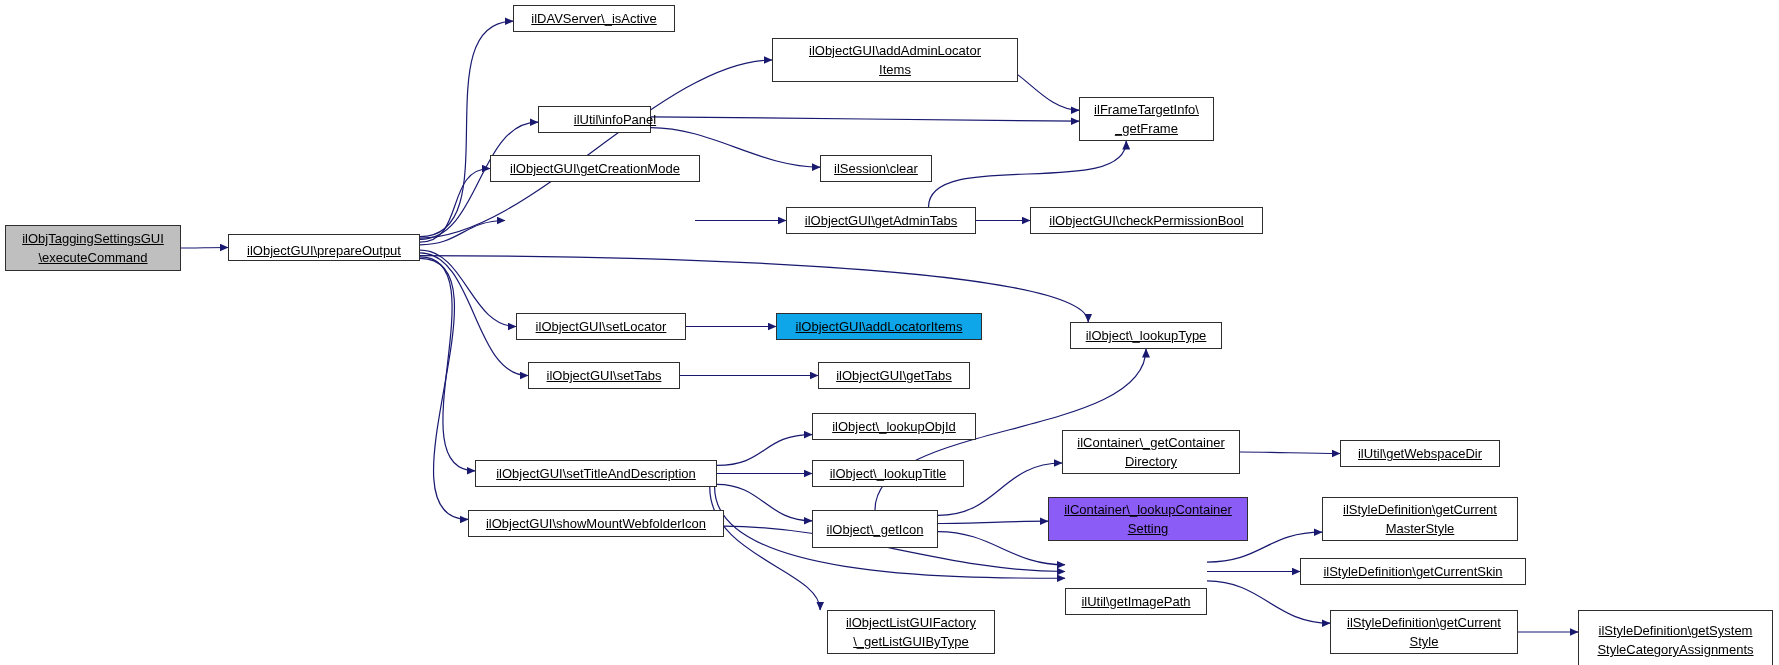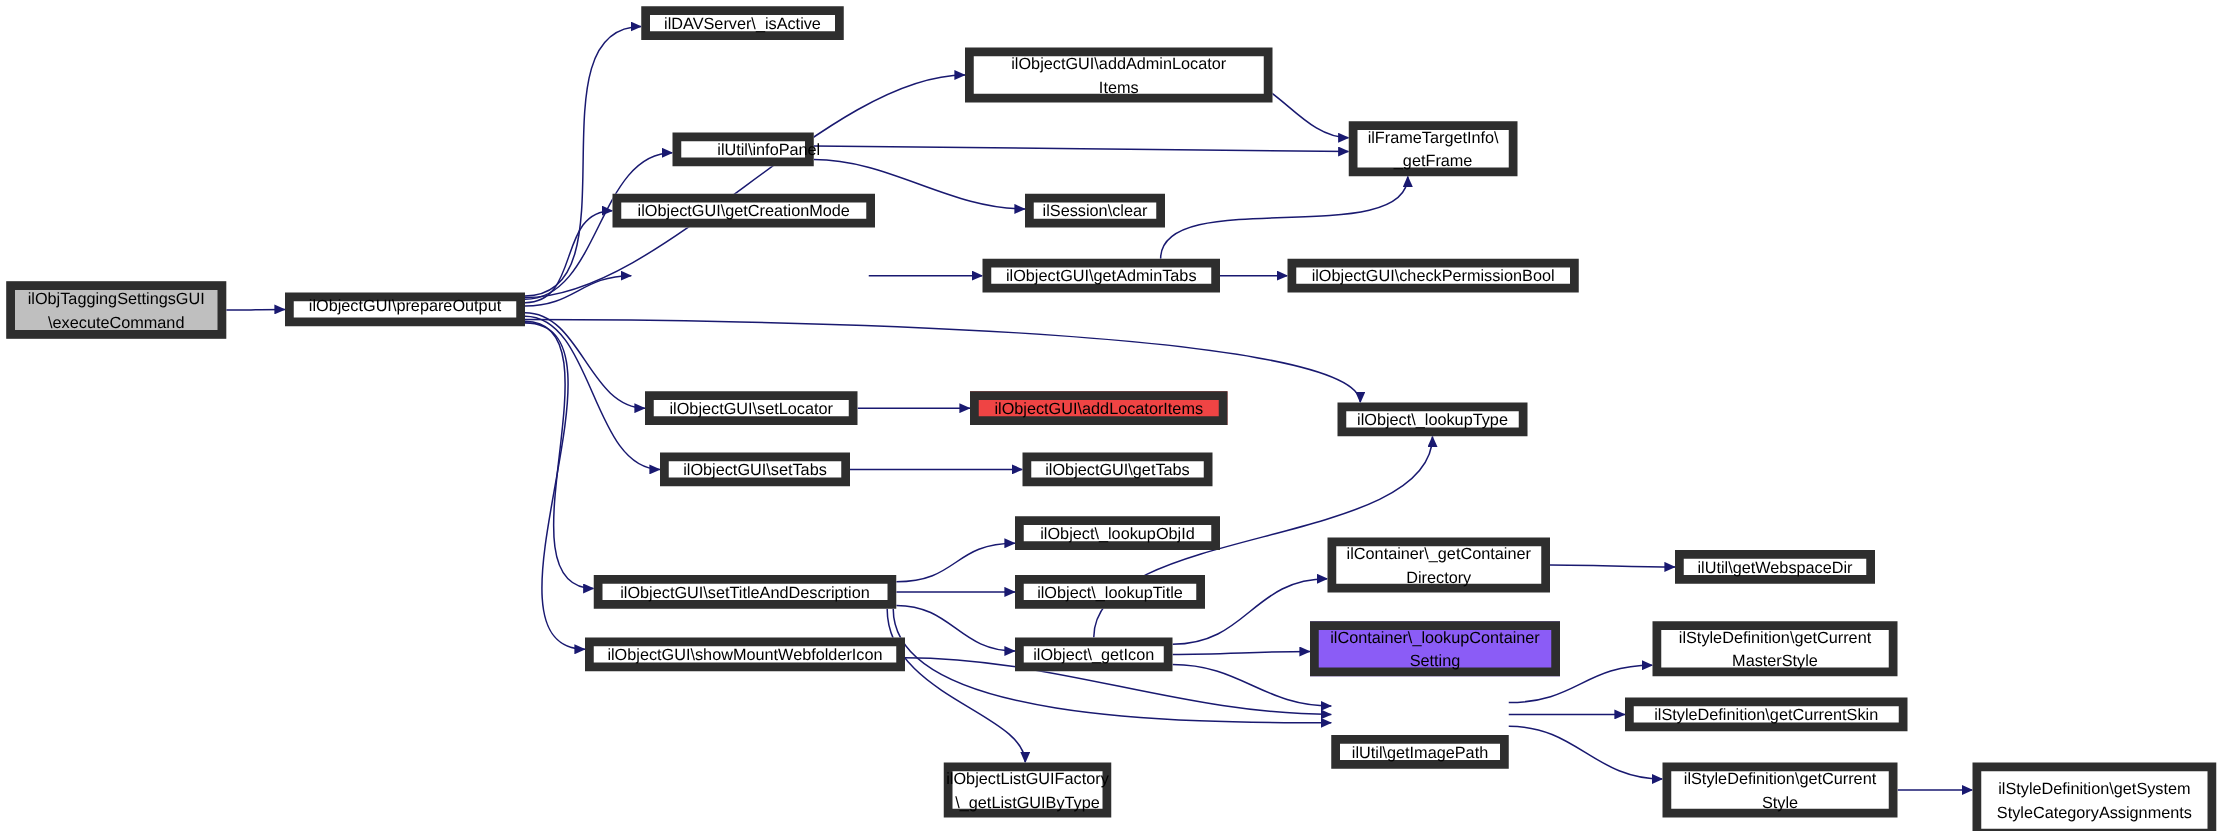--- a/index.html
+++ b/index.html
@@ -21,32 +21,33 @@
     width: 1779px;
     height: 665px;
   }
   .edge {
     fill: none;
     stroke-width: 1.2px;
   }
   .node {
     position: absolute;
     box-sizing: border-box;
-    border: 7px solid #84cc16;
+    border: 1px solid #84cc16;
     background: #ffffff;
     color: #000000;
     display: flex;
     flex-direction: column;
     align-items: center;
     justify-content: center;
     font-size: 13px;
     line-height: 19px;
     white-space: nowrap;
     text-align: center;
     cursor: pointer;
+    text-decoration: underline;
   }
   .node .lbl { pointer-events: none; }
 </style>
 </head>
 <body>
 
 <div id="graph-root" style="background: rgb(255, 255, 255);">
   <svg id="edge-svg" xmlns="http://www.w3.org/2000/svg" viewBox="0 0 1779 665">
     <defs>
       <marker id="arrowhead" markerWidth="10" markerHeight="8" refX="8.5" refY="4" orient="auto" markerUnits="userSpaceOnUse">
@@ -120,21 +121,21 @@
     </div>
     <div class="node" title="ilObjectGUI\getAdminTabs" style="left: 786px; top: 207px; width: 190px; height: 27px; background: rgb(255, 255, 255); border-color: rgb(46, 46, 46); color: rgb(0, 0, 0);">
       <div class="lbl">ilObjectGUI\getAdminTabs</div>
     </div>
     <div class="node" title="ilObjectGUI\checkPermissionBool" style="left: 1030px; top: 207px; width: 233px; height: 27px; background: rgb(255, 255, 255); border-color: rgb(46, 46, 46); color: rgb(0, 0, 0);">
       <div class="lbl">ilObjectGUI\checkPermissionBool</div>
     </div>
     <div class="node" title="ilObjectGUI\setLocator" style="left: 516px; top: 313px; width: 170px; height: 27px; background: rgb(255, 255, 255); border-color: rgb(46, 46, 46); color: rgb(0, 0, 0);">
       <div class="lbl">ilObjectGUI\setLocator</div>
     </div>
-    <div class="node" title="ilObjectGUI\addLocatorItems" style="left: 776px; top: 313px; width: 206px; height: 27px; background: #ef4444; border-color: rgb(46, 46, 46); color: rgb(0, 0, 0);">
+    <div class="node" title="ilObjectGUI\addLocatorItems" style="left: 776px; top: 313px; width: 206px; height: 27px; background: #0ea5e9; border-color: rgb(46, 46, 46); color: rgb(0, 0, 0);">
       <div class="lbl">ilObjectGUI\addLocatorItems</div>
     </div>
     <div class="node" title="ilObject\_lookupType" style="left: 1070px; top: 322px; width: 152px; height: 27px; background: rgb(255, 255, 255); border-color: rgb(46, 46, 46); color: rgb(0, 0, 0);">
       <div class="lbl">ilObject\_lookupType</div>
     </div>
     <div class="node" title="ilObjectGUI\setTabs" style="left: 528px; top: 362px; width: 152px; height: 27px; background: rgb(255, 255, 255); border-color: rgb(46, 46, 46); color: rgb(0, 0, 0);">
       <div class="lbl">ilObjectGUI\setTabs</div>
     </div>
     <div class="node" title="ilObjectGUI\getTabs" style="left: 818px; top: 362px; width: 152px; height: 27px; background: rgb(255, 255, 255); border-color: rgb(46, 46, 46); color: rgb(0, 0, 0);">
       <div class="lbl">ilObjectGUI\getTabs</div>
@@ -151,38 +152,38 @@
     </div>
     <div class="node" title="ilObjectGUI\setTitleAndDescription" style="left: 475px; top: 460px; width: 242px; height: 27px; background: rgb(255, 255, 255); border-color: rgb(46, 46, 46); color: rgb(0, 0, 0);">
       <div class="lbl">ilObjectGUI\setTitleAndDescription</div>
     </div>
     <div class="node" title="ilObject\_lookupTitle" style="left: 812px; top: 460px; width: 152px; height: 27px; background: rgb(255, 255, 255); border-color: rgb(46, 46, 46); color: rgb(0, 0, 0);">
       <div class="lbl">ilObject\_lookupTitle</div>
     </div>
     <div class="node" title="ilObjectGUI\showMountWebfolderIcon" style="left: 468px; top: 510px; width: 256px; height: 27px; background: rgb(255, 255, 255); border-color: rgb(46, 46, 46); color: rgb(0, 0, 0);">
       <div class="lbl">ilObjectGUI\showMountWebfolderIcon</div>
     </div>
-    <div class="node" title="ilObject\_getIcon" style="left: 812px; top: 510px; width: 126px; height: 27px; background: rgb(255, 255, 255); border-color: rgb(46, 46, 46); color: rgb(0, 0, 0);">
+    <div class="node" title="ilObject\_getIcon" style="left: 812px; top: 510px; width: 126px; height: 38px; background: rgb(255, 255, 255); border-color: rgb(46, 46, 46); color: rgb(0, 0, 0);">
       <div class="lbl">ilObject\_getIcon</div>
     </div>
     <div class="node" title="ilContainer\_lookupContainerSetting" style="left: 1048px; top: 497px; width: 200px; height: 44px; background: #8b5cf6; border-color: rgb(46, 46, 46); color: rgb(0, 0, 0);">
       <div class="lbl">ilContainer\_lookupContainer</div>
       <div class="lbl">Setting</div>
     </div>
     <div class="node" title="ilStyleDefinition\getCurrentMasterStyle" style="left: 1322px; top: 497px; width: 196px; height: 44px; background: rgb(255, 255, 255); border-color: rgb(46, 46, 46); color: rgb(0, 0, 0);">
       <div class="lbl">ilStyleDefinition\getCurrent</div>
       <div class="lbl">MasterStyle</div>
     </div>
     <div class="node" title="ilUtil\getImagePath" style="left: 1065px; top: 588px; width: 142px; height: 27px; background: rgb(255, 255, 255); border-color: rgb(46, 46, 46); color: rgb(0, 0, 0);">
       <div class="lbl">ilUtil\getImagePath</div>
     </div>
     <div class="node" title="ilStyleDefinition\getCurrentSkin" style="left: 1300px; top: 558px; width: 226px; height: 27px; background: rgb(255, 255, 255); border-color: rgb(46, 46, 46); color: rgb(0, 0, 0);">
       <div class="lbl">ilStyleDefinition\getCurrentSkin</div>
     </div>
-    <div class="node" title="ilObjectListGUIFactory\_getListGUIByType" style="left: 755px; top: 610px; width: 134px; height: 44px; background: rgb(255, 255, 255); border-color: rgb(46, 46, 46); color: rgb(0, 0, 0);">
+    <div class="node" title="ilObjectListGUIFactory\_getListGUIByType" style="left: 827px; top: 610px; width: 168px; height: 44px; background: rgb(255, 255, 255); border-color: rgb(46, 46, 46); color: rgb(0, 0, 0);">
       <div class="lbl">ilObjectListGUIFactory</div>
       <div class="lbl">\_getListGUIByType</div>
     </div>
     <div class="node" title="ilStyleDefinition\getCurrentStyle" style="left: 1330px; top: 610px; width: 188px; height: 44px; background: rgb(255, 255, 255); border-color: rgb(46, 46, 46); color: rgb(0, 0, 0);">
       <div class="lbl">ilStyleDefinition\getCurrent</div>
       <div class="lbl">Style</div>
     </div>
     <div class="node" title="ilStyleDefinition\getSystemStyleCategoryAssignments" style="left: 1578px; top: 610px; width: 195px; height: 60px; background: rgb(255, 255, 255); border-color: rgb(46, 46, 46); color: rgb(0, 0, 0);">
       <div class="lbl">ilStyleDefinition\getSystem</div>
       <div class="lbl">StyleCategoryAssignments</div>

